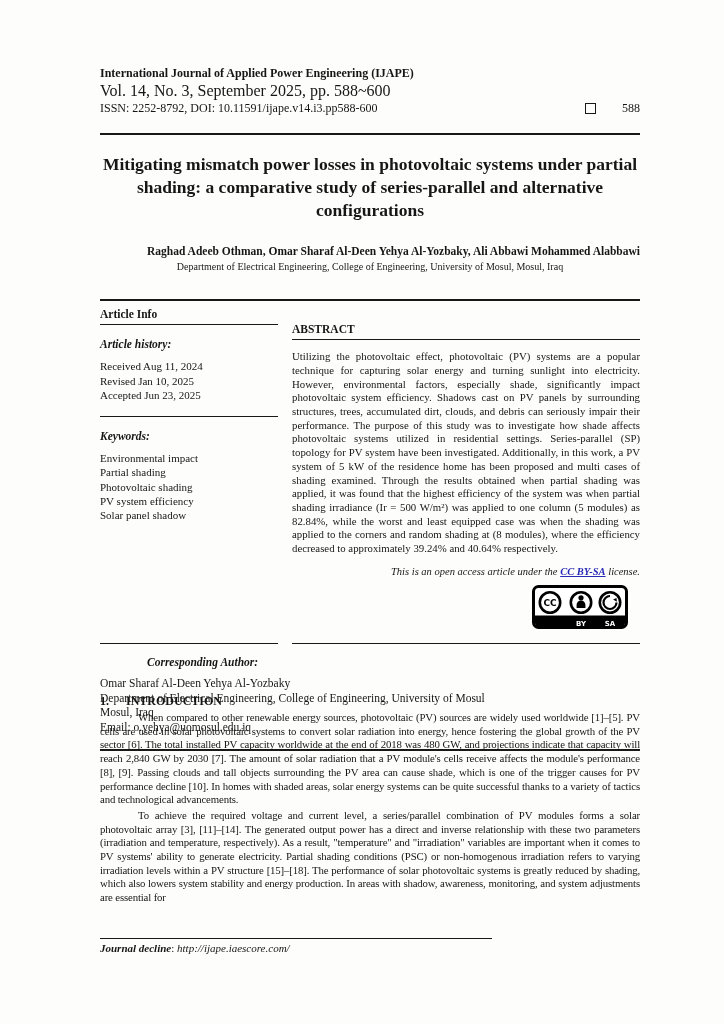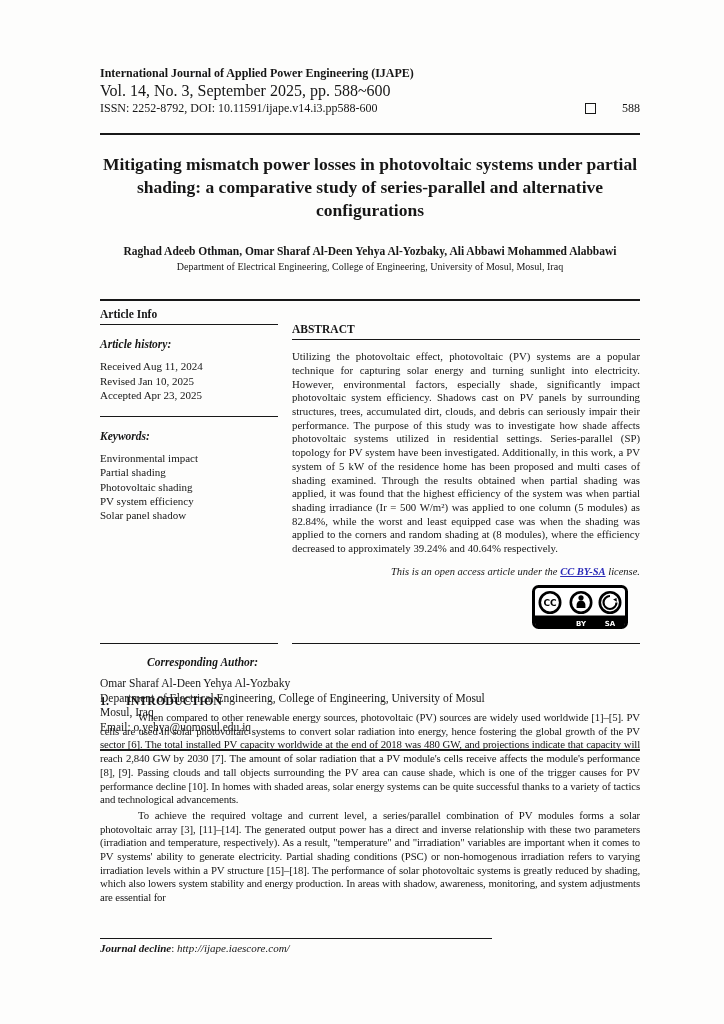--- a/index.html
+++ b/index.html
@@ -14,21 +14,21 @@
   .header-line1{font-weight:bold;font-size:12px;line-height:1.25;}
   .header-line2{font-size:16px;line-height:1.25;}
   .header-line3{font-size:12px;line-height:1.25;display:flex;justify-content:space-between;align-items:center;}
   .header-right{display:flex;align-items:center;}
   .page-box{width:9px;height:9px;border:1.3px solid #181818;display:inline-block;margin-right:26px;}
   .page-num{font-size:12px;}
 
   
   .paper-title{margin:18px auto 0;max-width:552px;text-align:center;
     font-size:17.5px;font-weight:bold;line-height:1.3;}
-  .authors{margin-top:24px;text-align:center;font-weight:bold;font-size:11.5px;}
+  .authors{margin-top:24px;text-align:right;font-weight:bold;font-size:11.5px;}
   .affiliation{margin-top:4px;text-align:center;font-size:10px;}
 
   
   .info-table{margin-top:27px;border-top:2px solid #181818;display:flex;}
   .col-left{width:178px;padding:7px 0 8px;border-bottom:1.5px solid #181818;}
   .col-gap{width:14px;}
   .col-right{flex:1;padding:22px 0 14px;border-bottom:1.5px solid #181818;}
   .col-head{font-weight:bold;font-size:11.5px;border-bottom:1.2px solid #181818;padding-bottom:4px;}
   .subhead{font-style:italic;font-weight:bold;font-size:11.5px;margin-top:13px;}
   .hist-list,.kw-list{margin-top:9px;font-size:11px;line-height:1.3;}
@@ -77,21 +77,21 @@
     <div class="authors">Raghad Adeeb Othman, Omar Sharaf Al-Deen Yehya Al-Yozbaky, Ali Abbawi Mohammed Alabbawi</div>
     <div class="affiliation">Department of Electrical Engineering, College of Engineering, University of Mosul, Mosul, Iraq</div>
 
     <div class="info-table">
       <div class="col-left">
         <div class="col-head">Article Info</div>
         <div class="subhead">Article history:</div>
         <div class="hist-list">
           <div>Received Aug 11, 2024</div>
           <div>Revised Jan 10, 2025</div>
-          <div>Accepted Apr 23, 2025</div>
+          <div>Accepted Jun 23, 2025</div>
         </div>
         <hr class="info-divider">
         <div class="subhead">Keywords:</div>
         <div class="kw-list">
           <div>Environmental impact</div>
           <div>Partial shading</div>
           <div>Photovoltaic shading</div>
           <div>PV system efficiency</div>
           <div>Solar panel shadow</div>
         </div>

